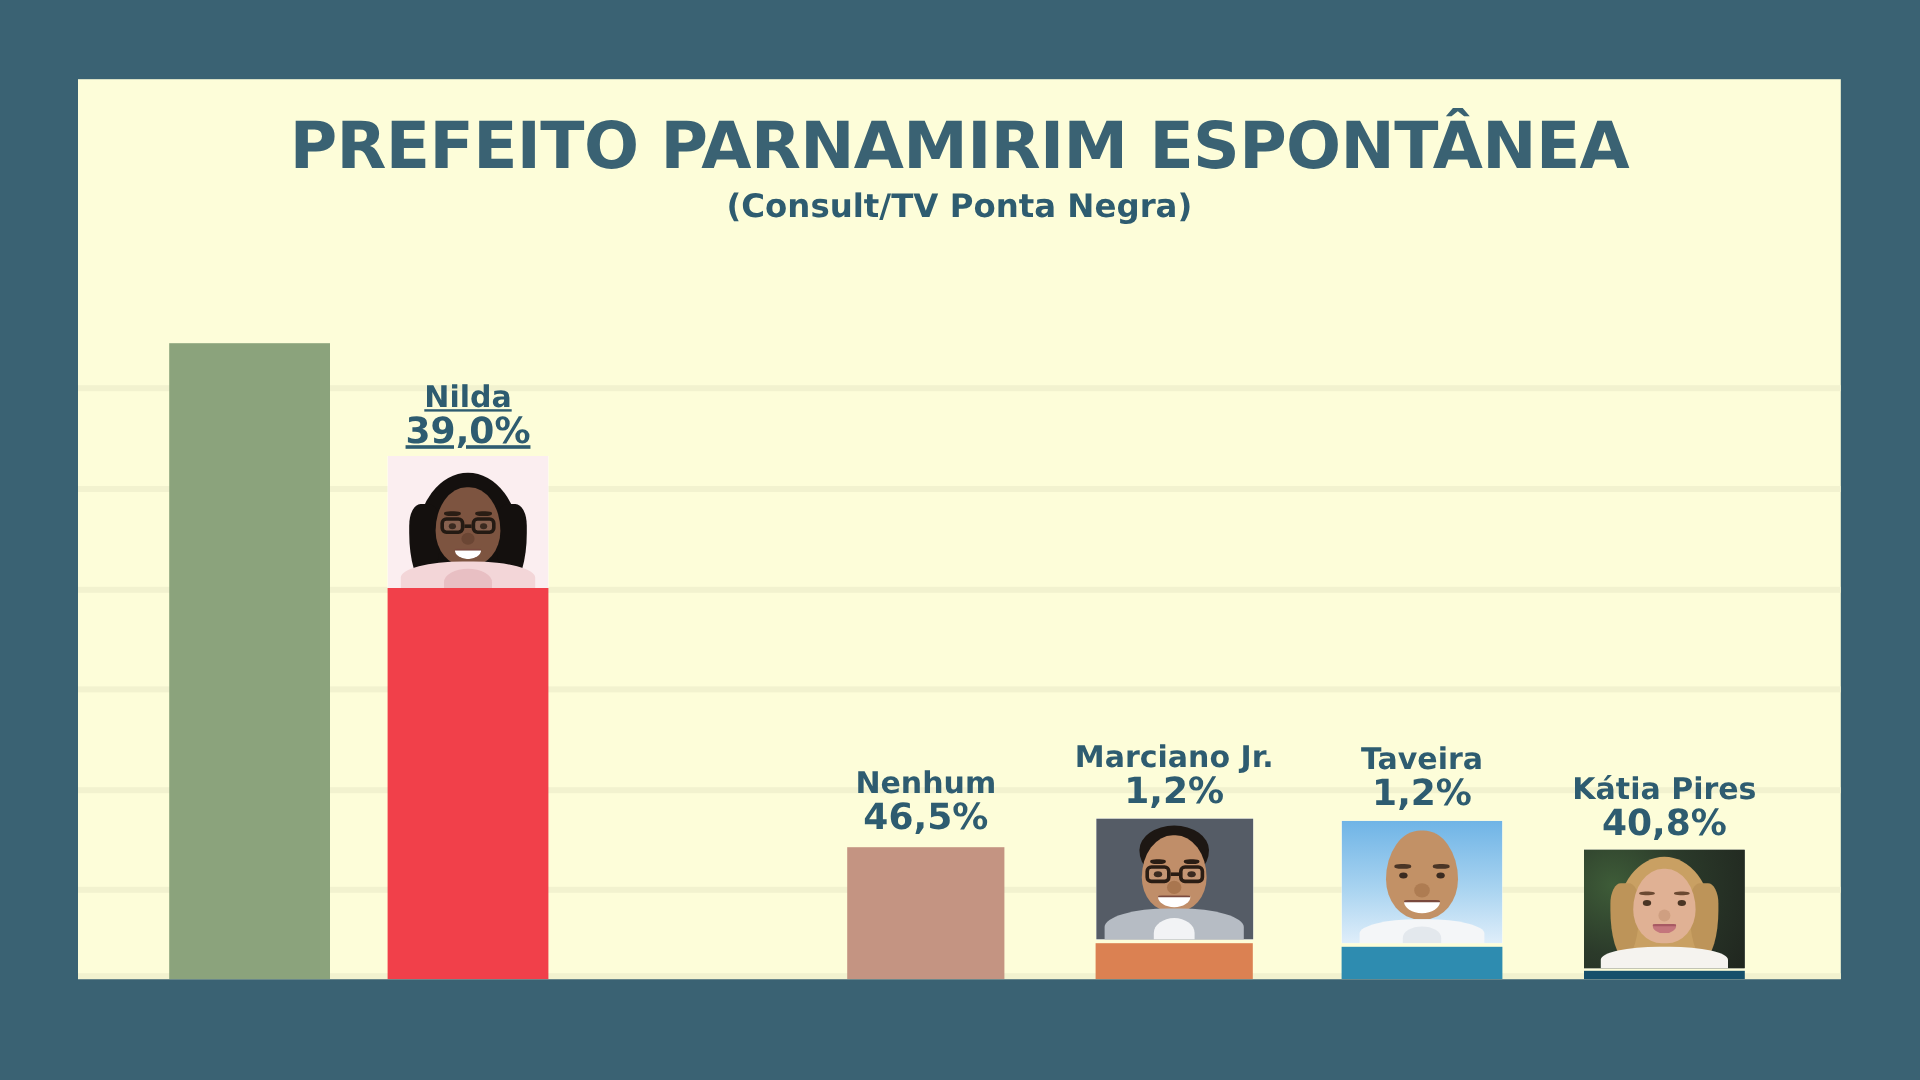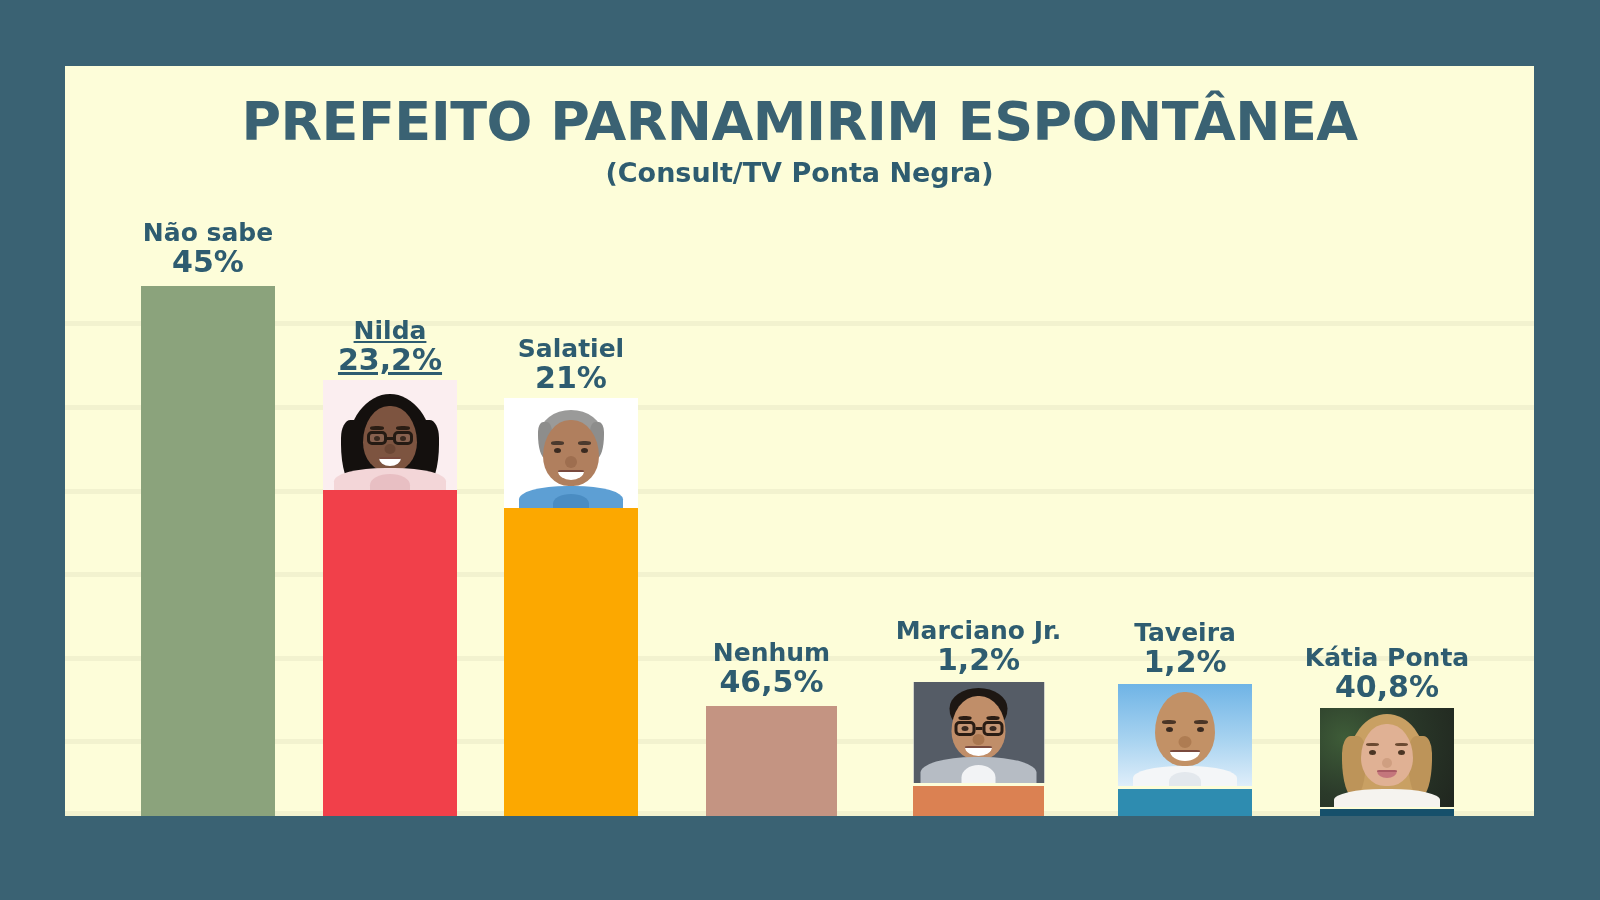--- a/index.html
+++ b/index.html
@@ -164,24 +164,20 @@
 
     <div class="title-block">
       <div class="chart-title">PREFEITO PARNAMIRIM ESPONTÂNEA</div>
       <div class="chart-subtitle">(Consult/TV Ponta Negra)</div>
     </div>
 
     <div class="plot">
 
       <div class="bar-group" style="left:76px; width:134px; height:530px;">
         <div class="bar" style="height:530px; background:#8ba37c;"></div>
-        <div class="bar-label" style="bottom:538px;">
-          <span class="nm">Não sabe</span>
-          <span class="pct">45%</span>
-        </div>
       </div>
 
       <div class="bar-group" style="left:258px; width:134px; height:326px;">
         <div class="bar" style="height:326px; background:#f1404a;"></div>
         <div class="photo" style="bottom:326px; width:134px; height:110px;">
           <div class="face-wrap">
             <div class="bg-fill" style="background:#fbeef0;"></div>
 
             <div class="hair" style="top:14px; width:86px; height:96px; background:#14100e;"></div>
             <div class="hair-side" style="left:18px; top:40px; width:26px; height:66px; background:#14100e;"></div>
@@ -201,48 +197,24 @@
             <div class="nose" style="top:64px; width:11px; height:10px; background:#6b4634;"></div>
 
             <div class="mouth" style="top:77px; width:22px; height:9px;"></div>
 
             <div class="shoulders" style="width:112px; height:22px; background:#f3d6d8;"></div>
             <div class="collar" style="width:40px; height:16px; background:#e8bfc3;"></div>
           </div>
         </div>
         <div class="bar-label" style="bottom:440px;text-decoration:underline;">
           <span class="nm">Nilda</span>
-          <span class="pct">23,2%</span>
-        </div>
-      </div>
-
-      <div class="bar-group" style="left:439px; width:134px; height:308px;">
-        <div class="bar" style="height:308px; background:#fca800;"></div>
-        <div class="photo" style="bottom:308px; width:134px; height:110px;">
-          <div class="face-wrap">
-            <div class="bg-fill" style="background:#ffffff;"></div>
-            <div class="hair" style="top:12px; width:62px; height:40px; background:#9a9a99;"></div>
-            <div class="hair-side" style="left:34px; top:24px; width:14px; height:36px; background:#8d8d8c;"></div>
-            <div class="hair-side" style="right:34px; top:24px; width:14px; height:36px; background:#8d8d8c;"></div>
-            <div class="head" style="top:22px; width:56px; height:66px; background:#b07f5e;"></div>
-            <div class="brow" style="left:47px; top:43px; width:13px; height:4px; background:#4b3a2e;"></div>
-            <div class="brow" style="right:47px; top:43px; width:13px; height:4px; background:#4b3a2e;"></div>
-            <div class="eye" style="left:50px; top:50px; width:7px; height:5px;"></div>
-            <div class="eye" style="right:50px; top:50px; width:7px; height:5px;"></div>
-            <div class="nose" style="top:58px; width:12px; height:12px; background:#9e6e4f;"></div>
-            <div class="mouth" style="top:72px; width:26px; height:10px;"></div>
-            <div class="shoulders" style="width:104px; height:22px; background:#5d9fd4;"></div>
-            <div class="collar" style="width:36px; height:14px; background:#4a8cc2;"></div>
-          </div>
-        </div>
-        <div class="bar-label" style="bottom:422px;">
-          <span class="nm">Salatiel</span>
-          <span class="pct">21%</span>
-        </div>
-      </div>
+          <span class="pct">39,0%</span>
+        </div>
+      </div>
+
 
       <div class="bar-group" style="left:641px; width:131px; height:110px;">
         <div class="bar" style="height:110px; background:#c49482;"></div>
         <div class="bar-label" style="bottom:118px;">
           <span class="nm">Nenhum</span>
           <span class="pct">46,5%</span>
         </div>
       </div>
 
       <div class="bar-group" style="left:848px; width:131px; height:30px;padding-left:42px;">
@@ -306,20 +278,20 @@
             <div class="brow" style="left:46px; top:35px; width:13px; height:3px; background:#6b4a32;"></div>
             <div class="brow" style="right:46px; top:35px; width:13px; height:3px; background:#6b4a32;"></div>
             <div class="eye" style="left:49px; top:42px; width:7px; height:5px; background:#4a3524;"></div>
             <div class="eye" style="right:49px; top:42px; width:7px; height:5px; background:#4a3524;"></div>
             <div class="nose" style="top:50px; width:10px; height:10px; background:#cf9f81;"></div>
             <div class="mouth" style="top:62px; width:20px; height:8px; background:#c4767c; border-top-color:#a85a63;"></div>
             <div class="shoulders" style="width:106px; height:18px; background:#f5f3ef;"></div>
           </div>
         </div>
         <div class="bar-label" style="bottom:113px;">
-          <span class="nm">Kátia Ponta</span>
+          <span class="nm">Kátia Pires</span>
           <span class="pct">40,8%</span>
         </div>
       </div>
 
     </div>
   </div>
 </div>
 
 </body></html>

